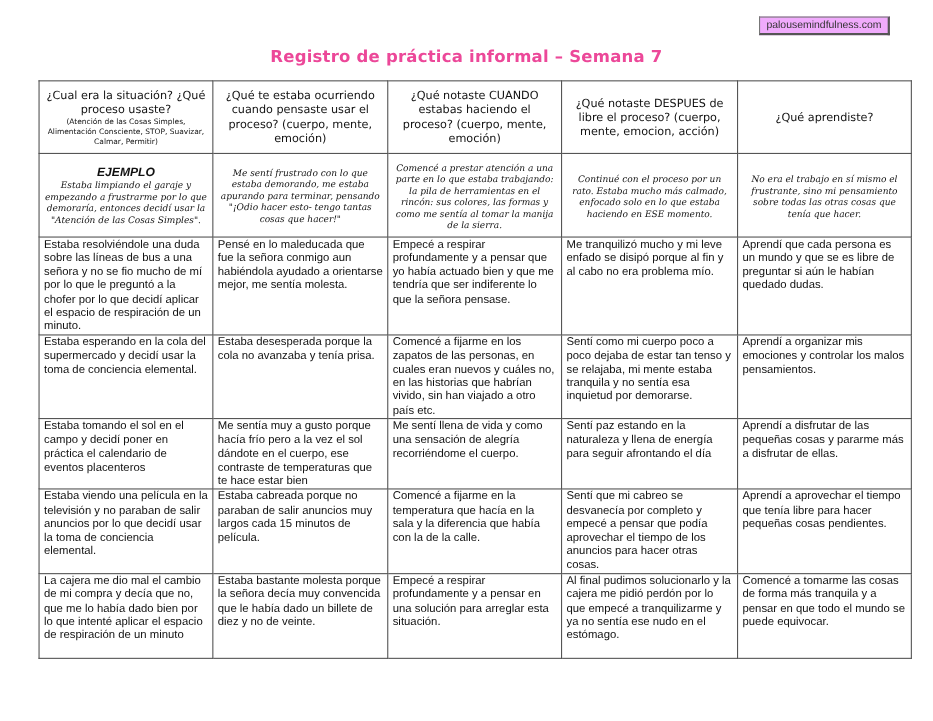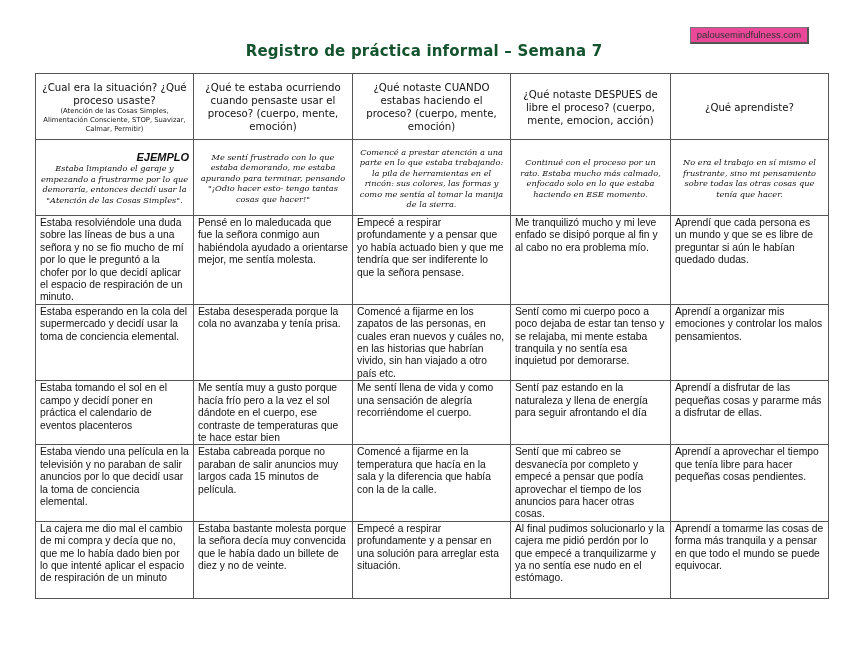--- a/index.html
+++ b/index.html
@@ -1,25 +1,25 @@
 <!DOCTYPE html>
 <html><head>
 <meta charset="utf-8">
 <style>
   html, body { margin:0; padding:0; background:#ffffff; }
   body { width:848px; height:655px; position:relative; overflow:hidden; font-family:"Liberation Sans", sans-serif; color:#111; }
-  .site-badge { position:absolute; left:690px; top:27px; width:116px; height:14px; border:1px solid #777; border-right:2px solid #555; border-bottom:2px solid #555; font-size:9.5px; line-height:14px; text-align:center; color:#333; background:#ec4899; }
-  .doc-title { position:absolute; left:0; width:848px; top:42px; text-align:center; font-family:"DejaVu Sans", sans-serif; font-weight:bold; font-size:15px; letter-spacing:0.2px; color:#14532d; }
+  .site-badge { position:absolute; left:690px; top:15px; width:116px; height:14px; border:1px solid #777; border-right:2px solid #555; border-bottom:2px solid #555; font-size:9.5px; line-height:14px; text-align:center; color:#333; background:#f0abfc; }
+  .doc-title { position:absolute; left:0; width:848px; top:42px; text-align:center; font-family:"DejaVu Sans", sans-serif; font-weight:bold; font-size:15px; letter-spacing:0.2px; color:#ec4899; }
   table.log { position:absolute; left:35px; top:73px; border-collapse:collapse; table-layout:fixed; width:793px; }
   table.log td { border:1px solid #555; vertical-align:top; padding:1px 4px 0 4px; overflow:hidden; }
   col.c1 { width:158px; } col.c2 { width:159px; } col.c3 { width:158px; } col.c4 { width:160px; } col.c5 { width:158px; }
   tr.hdr td { height:64px; text-align:center; vertical-align:middle; font-family:"DejaVu Sans", sans-serif; font-size:10.2px; line-height:13px; color:#111; }
   tr.hdr td .small { display:block; font-size:6.8px; line-height:9px; font-weight:normal; }
   tr.example td { height:74px; text-align:center; vertical-align:middle; font-family:"DejaVu Serif", serif; font-style:italic; font-size:8.2px; line-height:10.5px; }
-  tr.example td .ex-label { display:block; text-align:right; font-family:"Liberation Sans", sans-serif; font-weight:bold; font-style:italic; font-size:11px; line-height:12px; }
+  tr.example td .ex-label { display:block; text-align:center; font-family:"Liberation Sans", sans-serif; font-weight:bold; font-style:italic; font-size:11px; line-height:12px; }
   tr.entry td { font-family:"Liberation Sans", sans-serif; font-size:10.3px; line-height:12.4px; color:#111; }
   tr.r1 td { height:73px; } tr.r2 td { height:82px; } tr.r3 td { height:60px; } tr.r4 td { height:72px;margin-top:37px; } tr.r5 td { height:75px; }
 </style>
 </head>
 <body>
 
 <div class="site-badge">palousemindfulness.com</div>
 <div class="doc-title">Registro de práctica informal – Semana 7</div>
 
 <table class="log">
@@ -77,16 +77,16 @@
     <td>Estaba cabreada porque no paraban de salir anuncios muy largos cada 15 minutos de película.</td>
     <td>Comencé a fijarme en la temperatura que hacía en la sala y la diferencia que había con la de la calle.</td>
     <td>Sentí que mi cabreo se desvanecía por completo y empecé a pensar que podía aprovechar el tiempo de los anuncios para hacer otras cosas.</td>
     <td>Aprendí a aprovechar el tiempo que tenía libre para hacer pequeñas cosas pendientes.</td>
   </tr>
   <tr class="entry r5">
     <td>La cajera me dio mal el cambio de mi compra y decía que no, que me lo había dado bien por lo que intenté aplicar el espacio de respiración de un minuto</td>
     <td>Estaba bastante molesta porque la señora decía muy convencida que le había dado un billete de diez y no de veinte.</td>
     <td>Empecé a respirar profundamente y a pensar en una solución para arreglar esta situación.</td>
     <td>Al final pudimos solucionarlo y la cajera me pidió perdón por lo que empecé a tranquilizarme y ya no sentía ese nudo en el estómago.</td>
-    <td>Aprendí a tomarme las cosas de forma más tranquila y a pensar en que todo el mundo se puede equivocar.</td>
+    <td>Comencé a tomarme las cosas de forma más tranquila y a pensar en que todo el mundo se puede equivocar.</td>
   </tr>
 </tbody>
   </table>
 
 </body></html>

